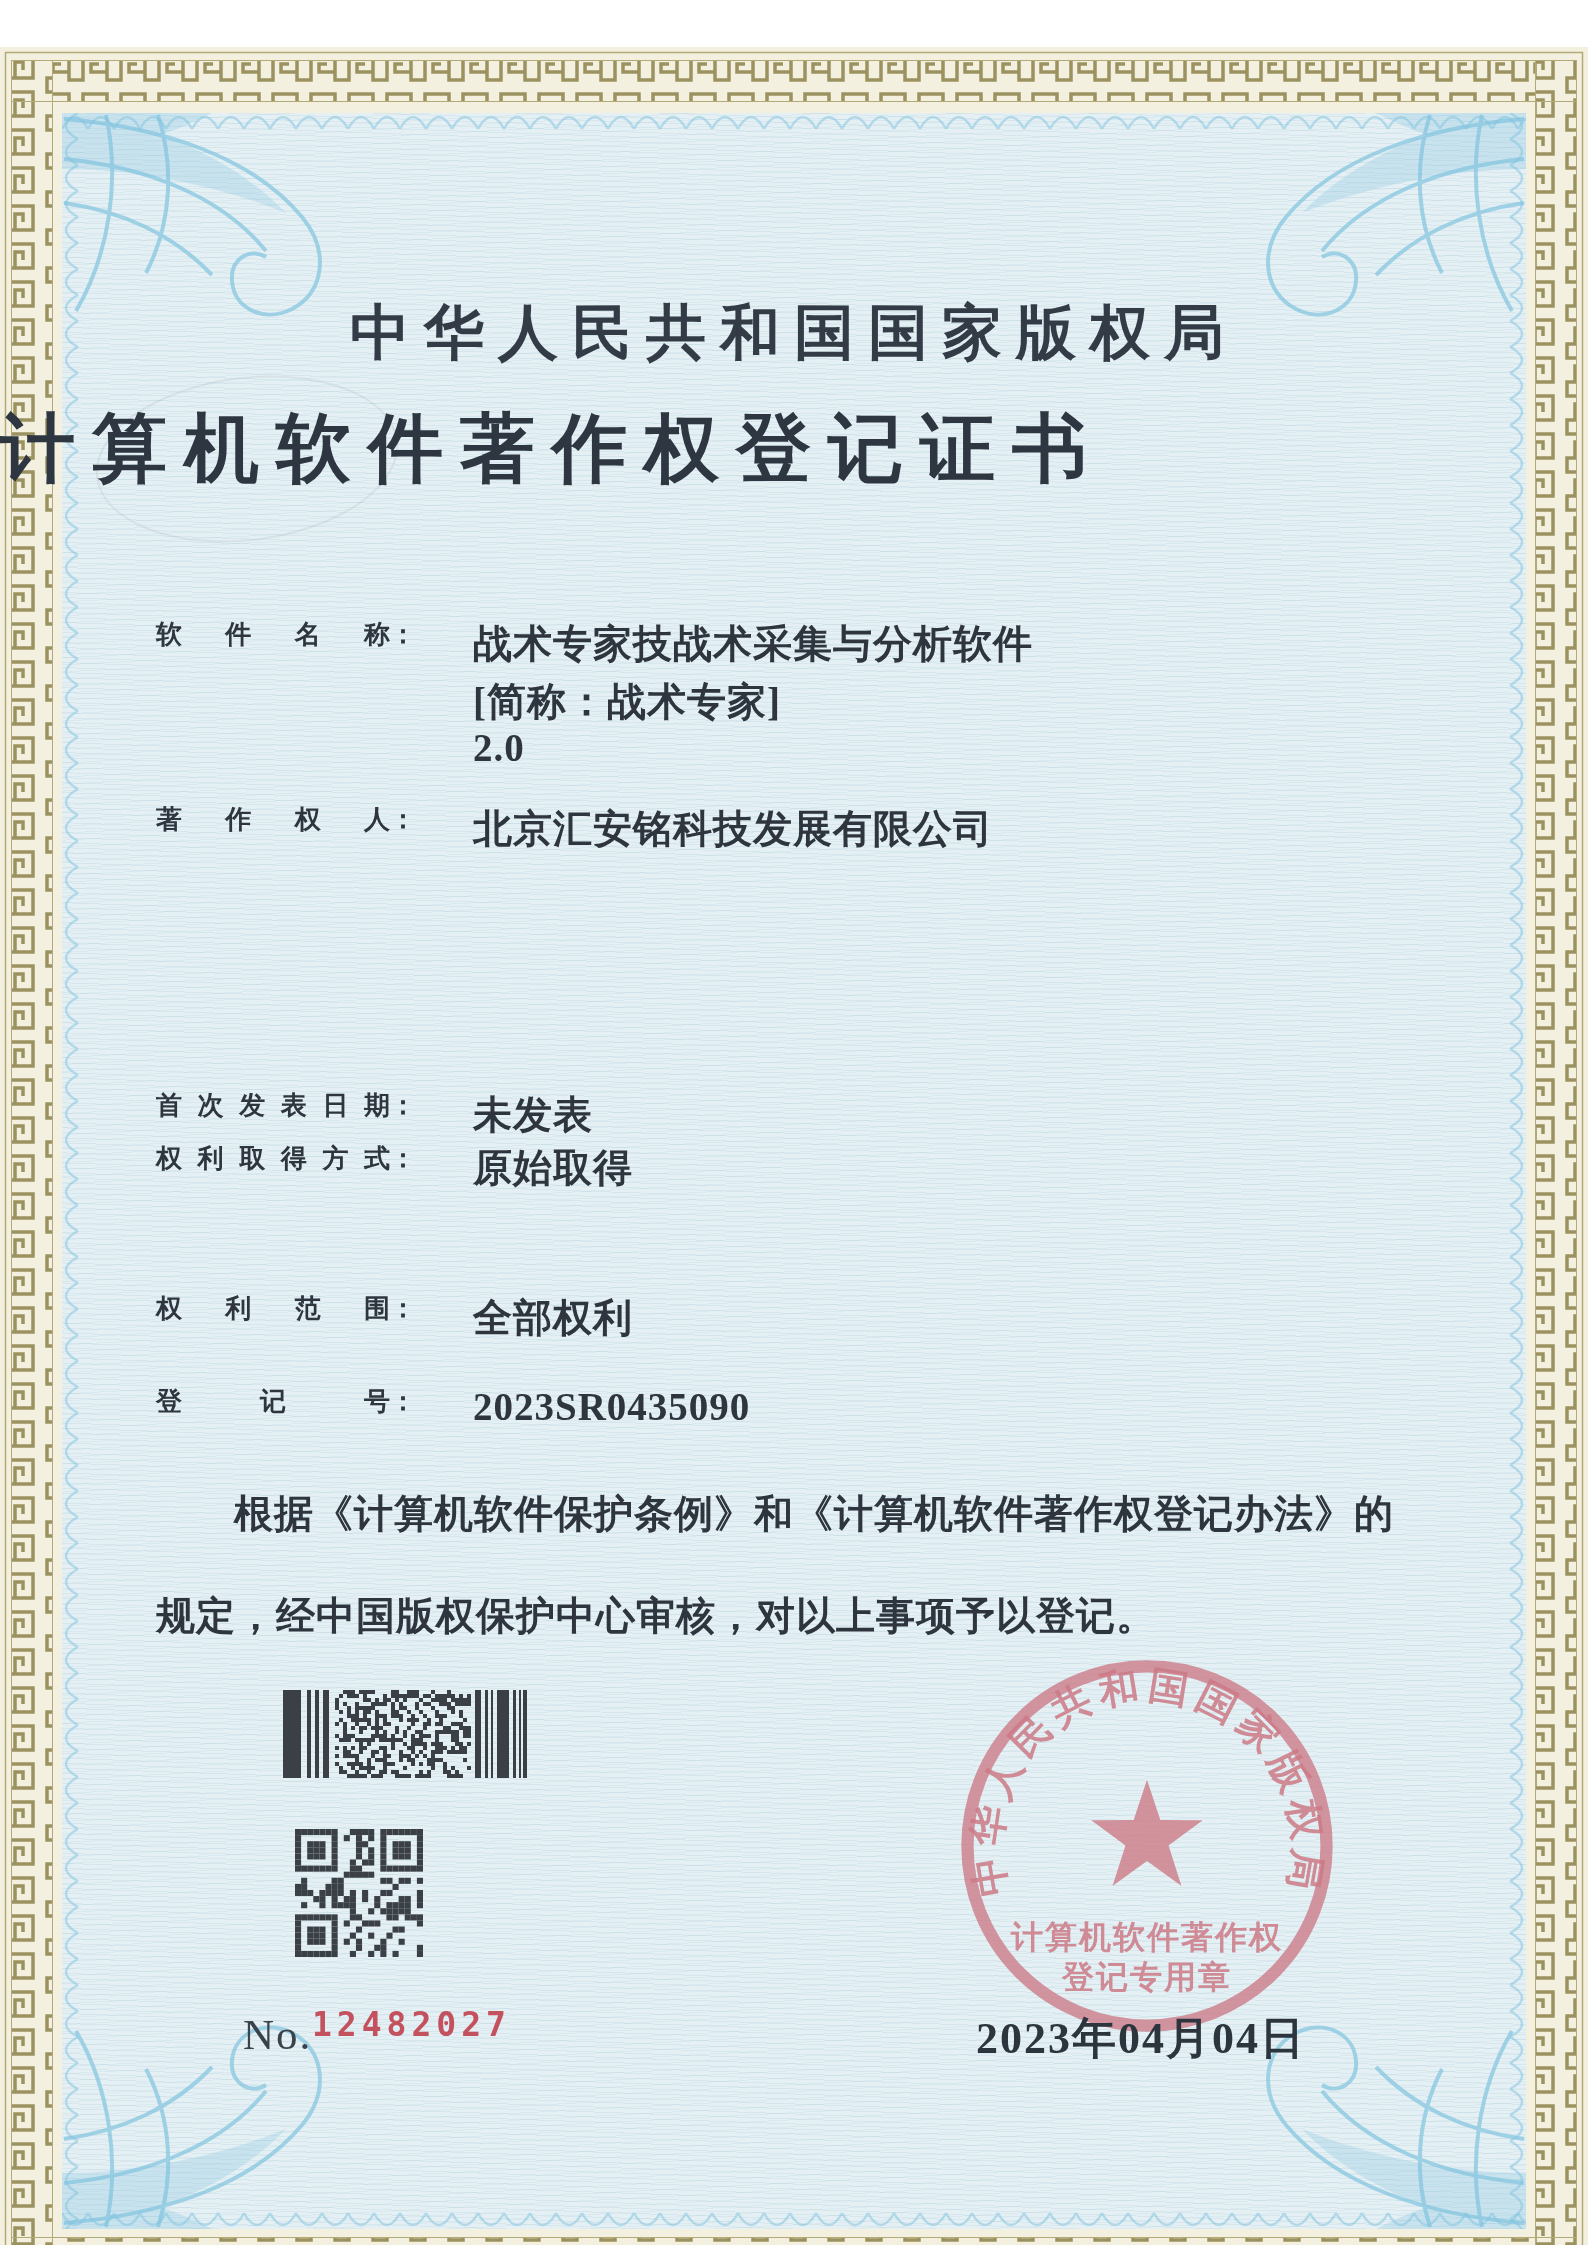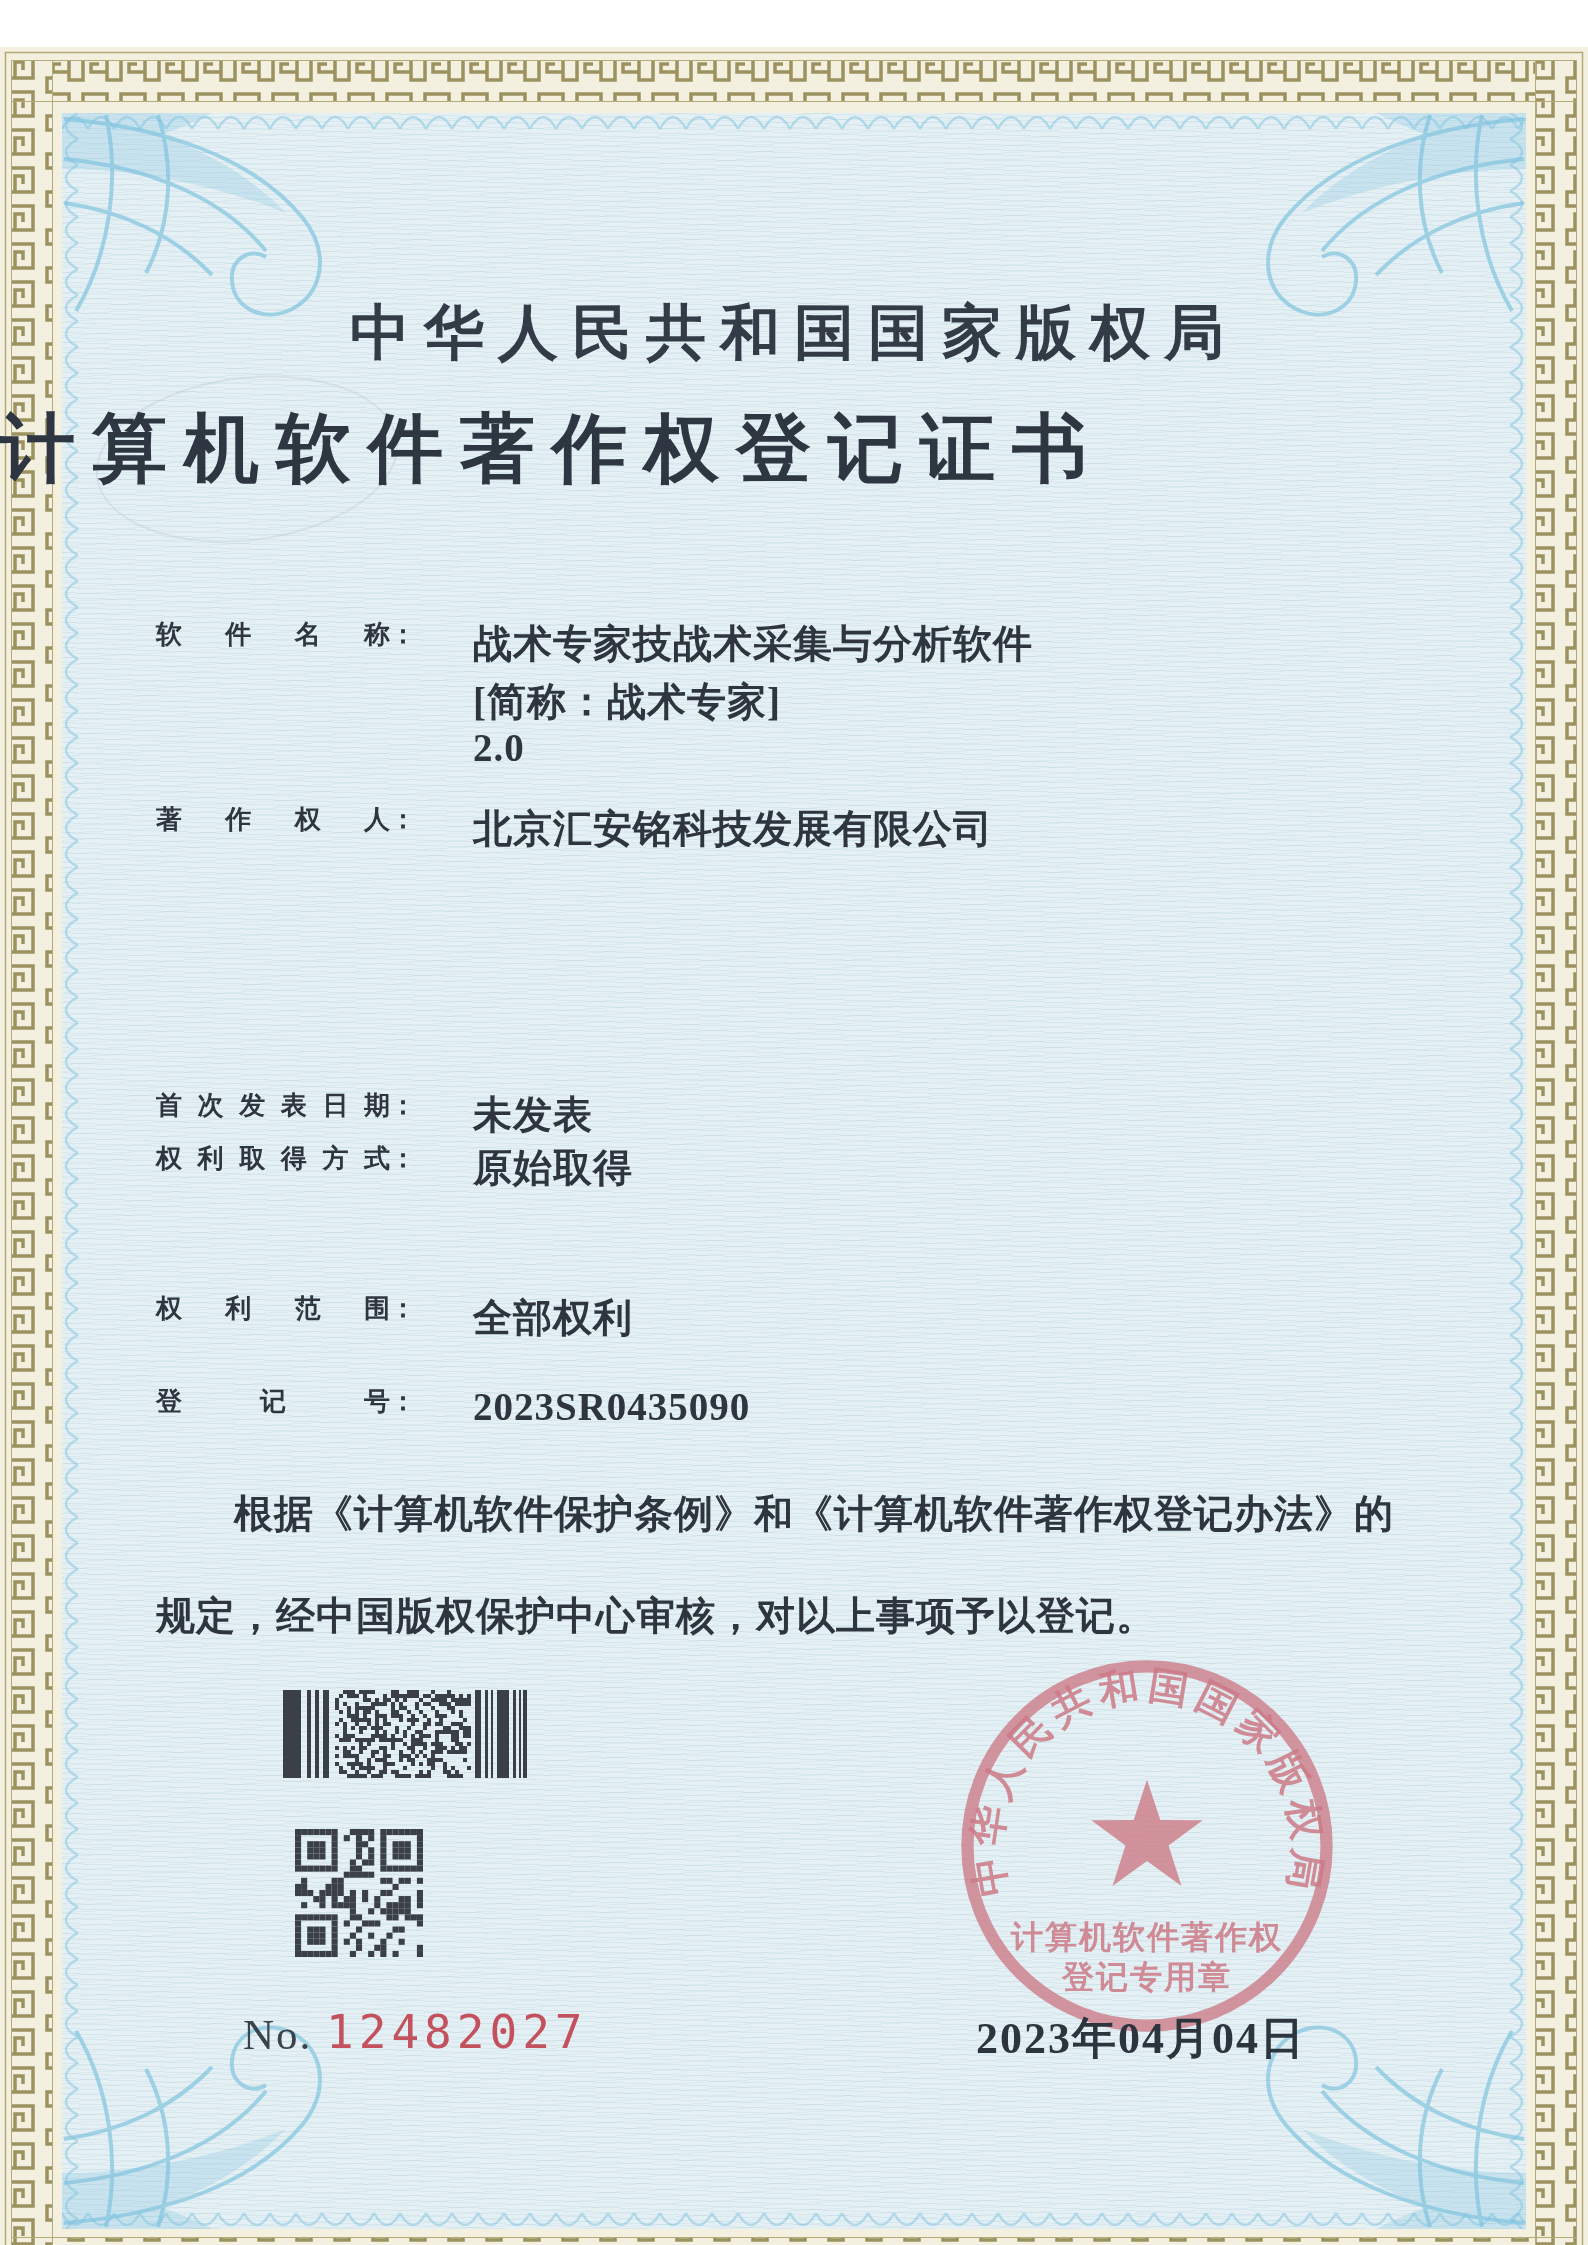--- a/index.html
+++ b/index.html
@@ -59,22 +59,22 @@
     white-space:nowrap;
   }
   .cert-no .gap{display:inline-block;width:26px;}
   .field-row{left:0;width:100%;height:52px;white-space:nowrap;}
   .flabel{position:absolute;left:156px;font-size:26px;font-weight:700;color:var(--text-dark);white-space:nowrap;}
   .flabel-text{display:inline-block;width:234px;text-align:justify;text-align-last:justify;}
   .fvalue{position:absolute;left:473px;font-size:39px;font-weight:700;color:var(--text-dark);white-space:nowrap;letter-spacing:1px;}
   .para{font-size:39px;font-weight:700;color:var(--text-dark);white-space:nowrap;letter-spacing:1px;}
   .serial-label{left:243px;top:1963px;font-size:43px;color:#3a424c;letter-spacing:2px;}
   .serial-value{
-    left:326px;top:1958px;font-size:46px;color:var(--serial-red);
-    font-family:"DejaVu Sans Mono","Liberation Mono",monospace;letter-spacing:5px;font-weight:400;
+    left:312px;top:1958px;font-size:33px;color:var(--serial-red);
+    font-family:"DejaVu Sans Mono","Liberation Mono",monospace;letter-spacing:5px;font-weight:700;
   }
   .seal{left:958px;top:1610px;width:378px;height:378px;z-index:2;}
   .issue-date{
     left:976px;top:1962px;font-size:44px;font-weight:700;color:#2c343d;
     letter-spacing:2px;z-index:3;white-space:nowrap;
   }
   .barcode{left:283px;top:1643px;z-index:1;}
   .qrcode{left:295px;top:1782px;z-index:1;}
 </style>
 </head>

